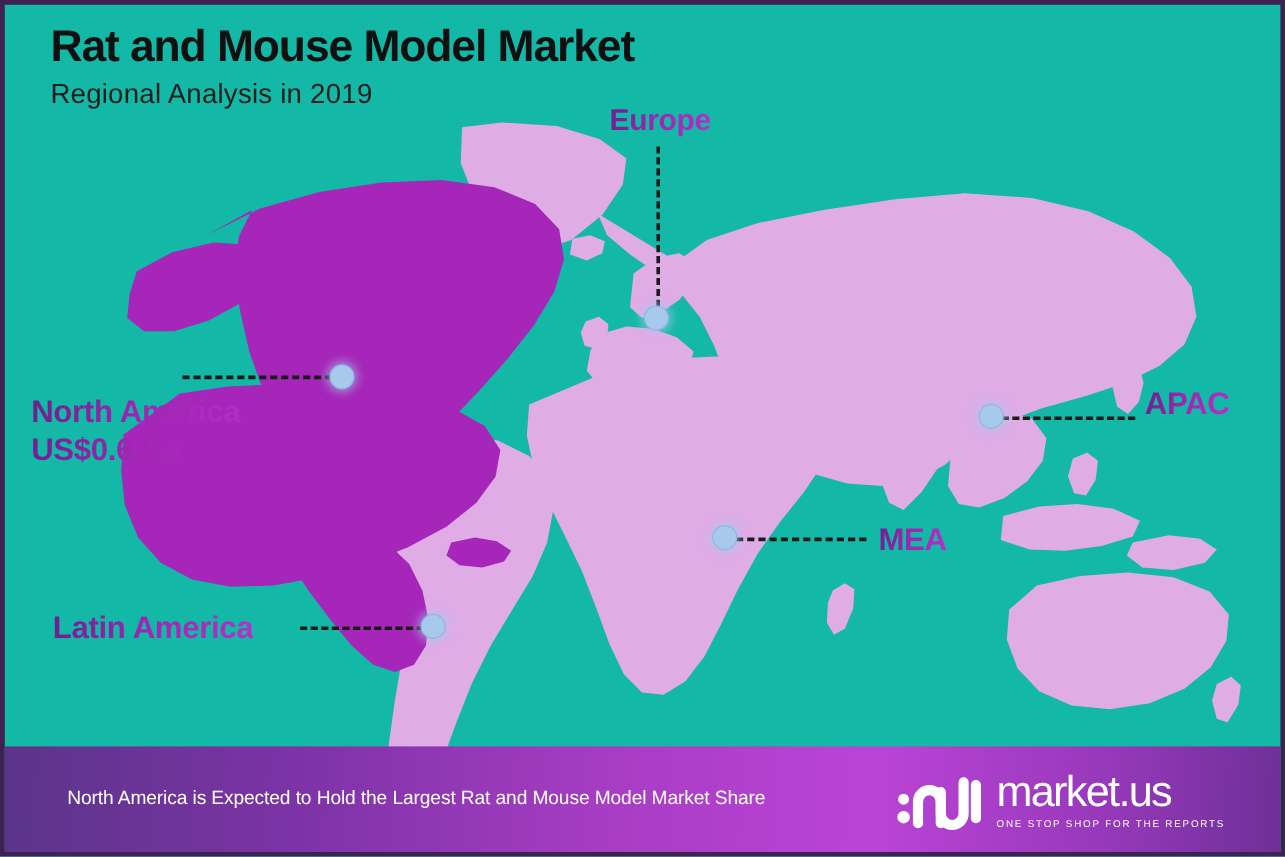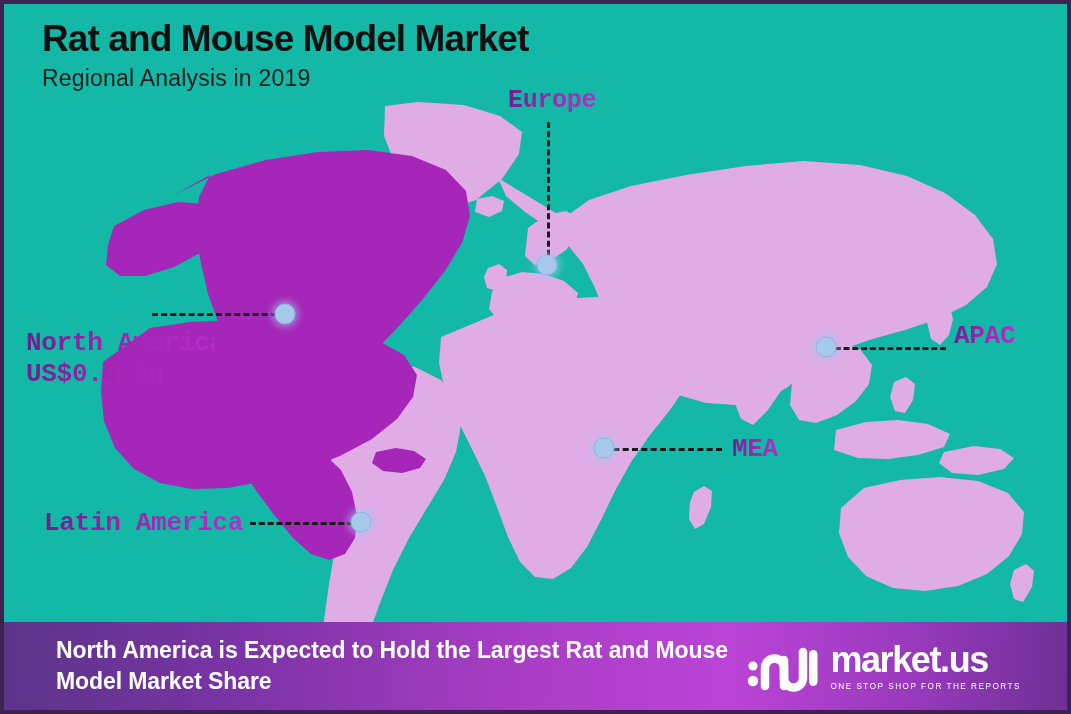--- a/index.html
+++ b/index.html
@@ -85,21 +85,21 @@
   }
   .leader-v {
     width: 0;
     border-left: 3px dashed #1b1b1b;
   }
 
   
   .region-label {
     position: absolute;
     z-index: 35;
-    font-family: Liberation Mono, monospace;
+    font-family: Liberation Sans, sans-serif;
     font-weight: bold;
     letter-spacing: -0.3px;
     line-height: 1.18;
     background-image: linear-gradient(100deg, #6c1f8e 0%, #9c27b0 45%, #b72fc9 100%);
     -webkit-background-clip: text;
     background-clip: text;
     color: #9c27b0;
     -webkit-text-fill-color: transparent;
     white-space: nowrap;
   }
@@ -126,22 +126,22 @@
         #6e3097 100%);
     display: flex;
     align-items: center;
     justify-content: space-between;
     box-sizing: border-box;
     padding: 0 26px 0 52px;
   }
   .footer-text {
     color: #ffffff;
     font-family: "Liberation Sans", sans-serif;
-    font-size: 23px;
-    font-weight: bold;
+    font-size: 16px;
+    font-weight: normal;
     line-height: 1.34;
     letter-spacing: -0.1px;
     max-width: 730px;
   }
 
   
   .logo {
     display: flex;
     align-items: center;
     gap: 10px;
@@ -150,21 +150,21 @@
   .logo-mark { display: block; }
   .logo-text-wrap {
     display: flex;
     flex-direction: column;
     align-items: flex-start;
   }
   .logo-word {
     color: #ffffff;
     font-family: "Liberation Sans", sans-serif;
     font-size: 36px;
-    font-weight: bold;
+    font-weight: normal;
     letter-spacing: -1.4px;
     line-height: 1;
   }
   .logo-tagline {
     color: #ffffff;
     font-family: "Liberation Sans", sans-serif;
     font-size: 8.2px;
     font-weight: normal;
     letter-spacing: 1.5px;
     margin-top: 4px;

